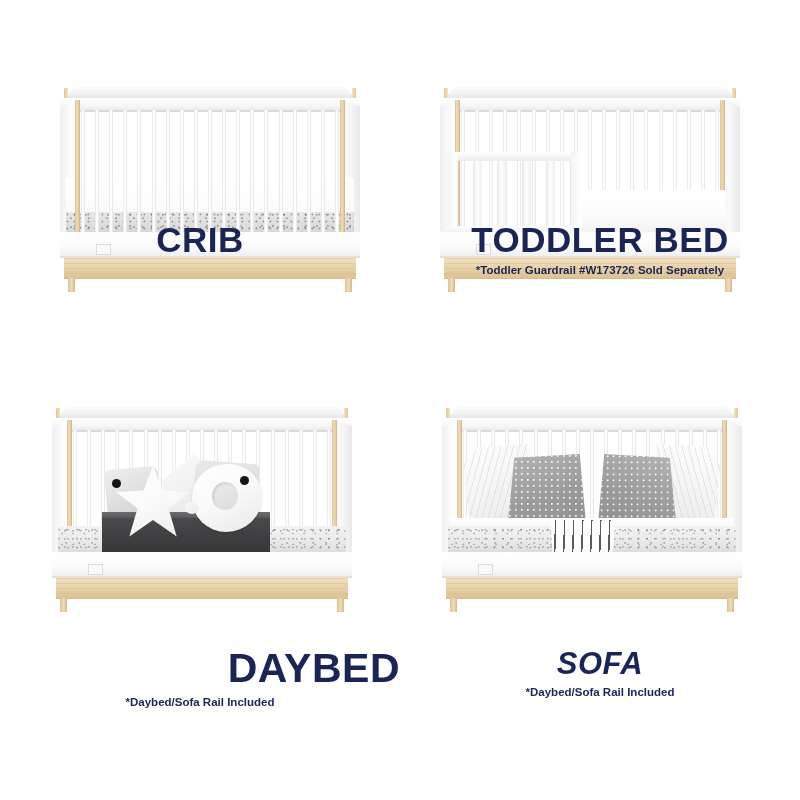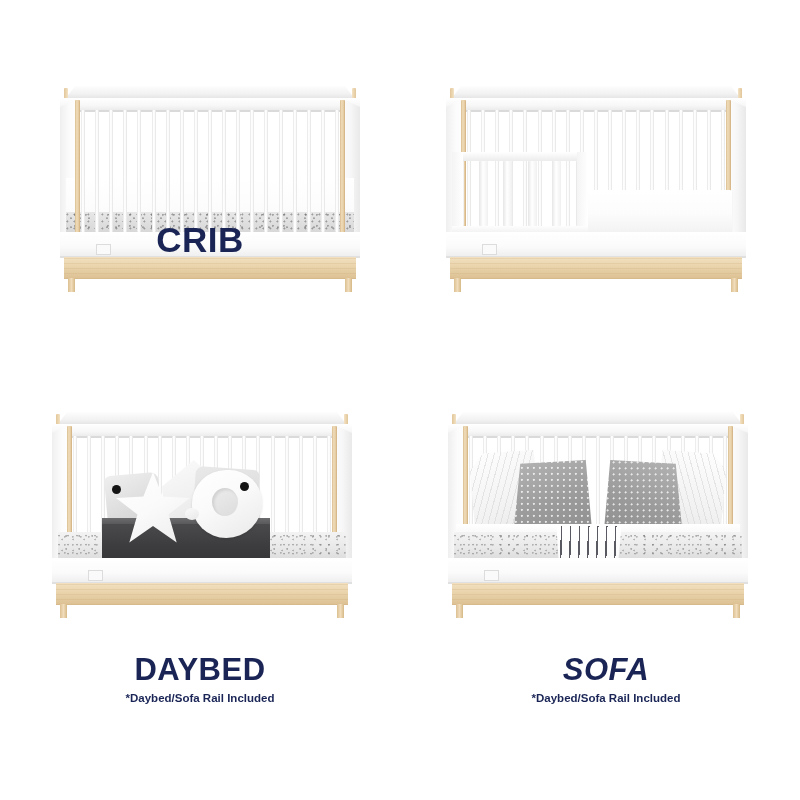--- a/index.html
+++ b/index.html
@@ -14,21 +14,20 @@
     overflow: hidden;
     position: relative;
   }
 
   .grid {
     position: absolute;
     inset: 0;
     display: grid;
     grid-template-columns: 400px 400px;
     grid-template-rows: 400px 400px;
-    gap: 6px;
   }
 
   .panel {
     position: relative;
     display: flex;
     flex-direction: column;
     align-items: center;
     justify-content: flex-start;
   }
 
@@ -54,21 +53,21 @@
     white-space: nowrap;
   }
 
   .panel-tl .caption { top: 222px; }
   .panel-tr .caption { top: 222px; }
   .panel-bl .caption { top: 248px; }
   .panel-br .caption { top: 248px; }
 
   .panel-tl .caption-title { font-size: 35px; }
   .panel-tr .caption-title { font-size: 35px; }
-  .panel-bl .caption-title { font-size: 31px; }
+  .panel-bl .caption-title { font-size: 41px; text-align: right; }
   .panel-br .caption-title { font-size: 31px; font-style: italic; }
 
   
   .crib {
     position: absolute;
     width: 316px;
     height: 206px;
   }
   .panel-tl .crib { left: 52px; top: 86px; }
   .panel-tr .crib { left: 32px; top: 86px; }
@@ -561,20 +560,24 @@
         <div class="guardrail-endcap gc-right"></div>
         <div class="guardrail-bottom"></div>
       </div>
       <div class="apron">
         <div class="apron-tag"></div>
       </div>
       <div class="base"></div>
       <div class="leg leg-l"></div>
       <div class="leg leg-r"></div>
     </div>
+    <div class="caption">
+      <div class="caption-title">TODDLER BED</div>
+      <div class="caption-note">*Toddler Guardrail #W173726 Sold Separately</div>
+    </div>
   </div>
 
   <div class="panel panel-bl">
     <div class="crib">
       <div class="rail-back"></div>
       <div class="post post-bl"></div>
       <div class="post post-br"></div>
       <div class="rail-front"></div>
       <div class="end-panel end-left"></div>
       <div class="end-panel end-right"></div>

